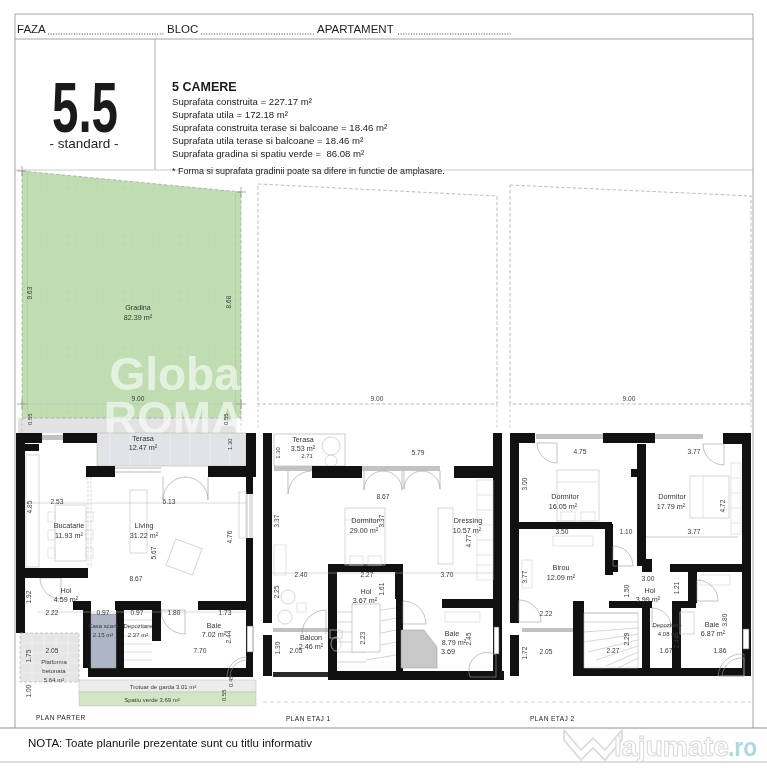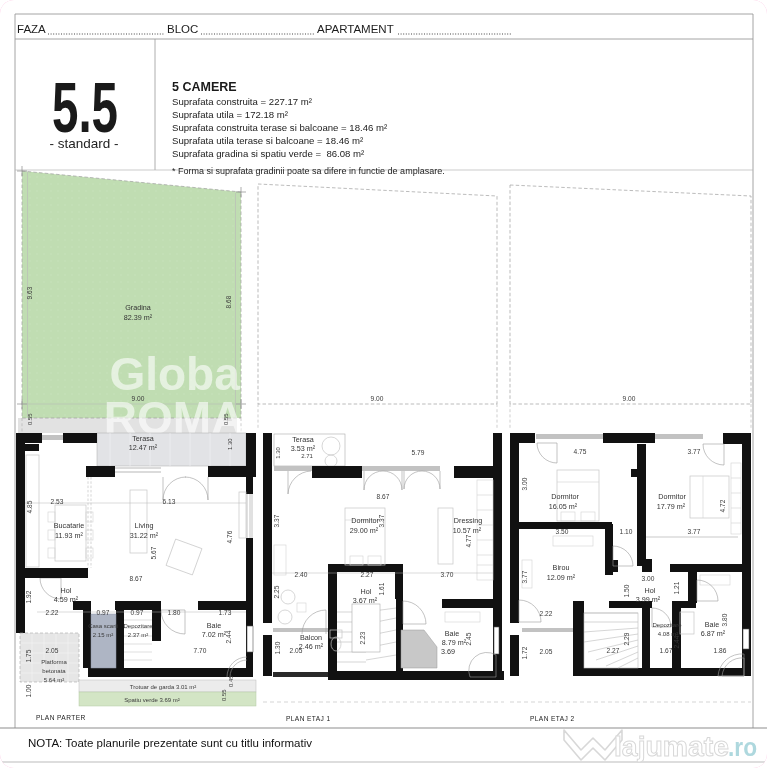--- a/index.html
+++ b/index.html
@@ -1,17 +1,17 @@
 <!DOCTYPE html>
 <html><head>
 <meta charset="utf-8">
 <style>
 html,body{margin:0;padding:0;background:#fff;}
 #page{position:relative;width:767px;height:768px;background:#f9a8d4;overflow:hidden;
-font-family:"Liberation Sans",sans-serif;border-radius:14px;}
+font-family:"Liberation Sans",sans-serif;}
 svg{position:absolute;left:0;top:0;}
 text{font-family:"Liberation Sans",sans-serif;}
 .d{font-size:6.6px;fill:#3a3a3a;}
 .lbl{font-size:7.2px;fill:#333;}
 .s6{font-size:6px;fill:#3a3a3a;}
 .ttl{font-size:6.6px;fill:#222;letter-spacing:.4px;}
 .w{fill:#111;}
 .furn{fill:none;stroke:#c6c6c6;stroke-width:0.7;}
 .furn2{fill:none;stroke:#d2d2d2;stroke-width:0.6;}
 .arc{fill:none;stroke:#9a9a9a;stroke-width:0.6;}

